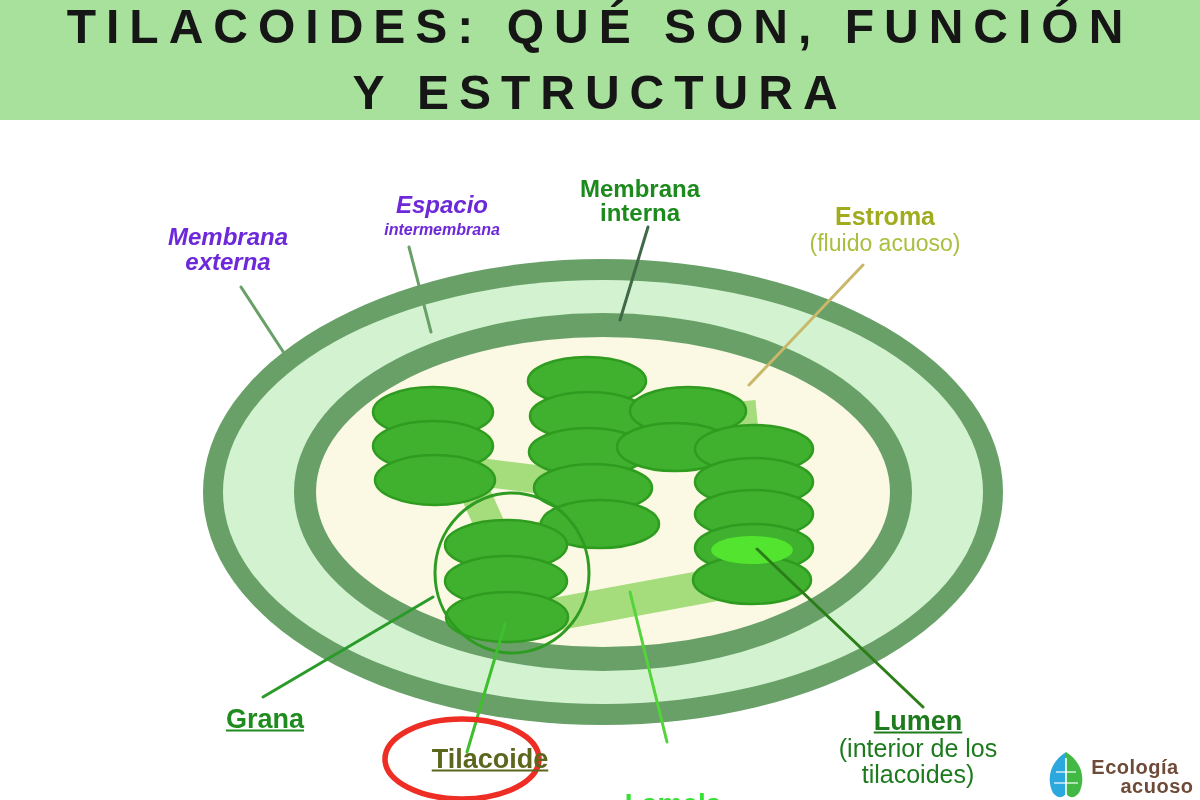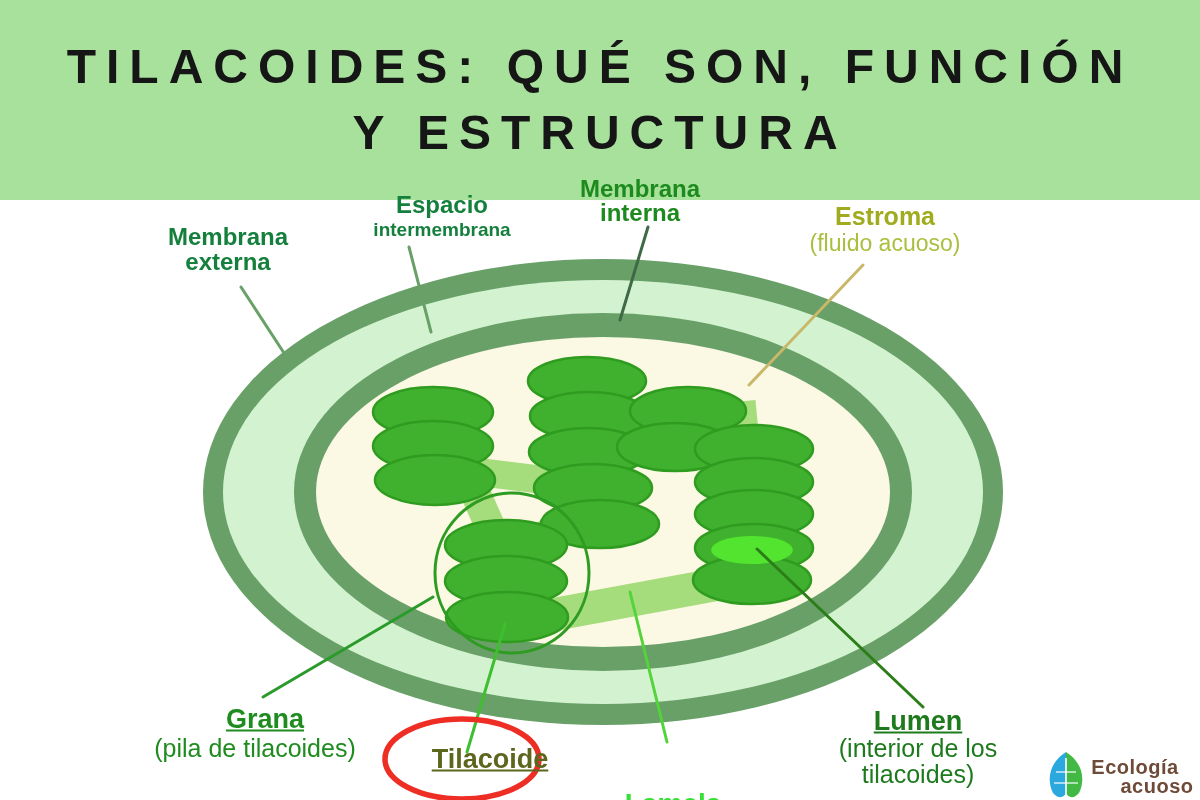--- a/index.html
+++ b/index.html
@@ -1,28 +1,28 @@
 <!DOCTYPE html>
 <html><head>
 <meta charset="utf-8">
 <style>
   html,body{margin:0;padding:0;background:#fff;}
   .stage{position:relative;width:1200px;height:800px;overflow:hidden;background:#ffffff;
          font-family:"Liberation Sans",sans-serif;}
   
-  .banner{position:absolute;left:0;top:0;width:1200px;height:200px;background:#a7e19c;
+  .banner{position:absolute;left:0;top:0;width:1200px;height:120px;background:#a7e19c;
           display:flex;flex-direction:column;align-items:center;justify-content:center;}
   .banner .t{color:#161616;font-size:48px;font-weight:600;letter-spacing:10px;
              line-height:66px;white-space:nowrap;}
   
   .diagram-svg{position:absolute;left:0;top:0;width:1200px;height:800px;}
   
   .lbl{position:absolute;transform:translate(-50%,-50%);white-space:nowrap;text-align:center;}
   .b{font-weight:bold;}
-  .green{color:#15803d;font-size:23px;}
+  .green{color:#6d28d9;font-size:23px;font-style:italic;}
   .dgreen{color:#1d8a1d;font-size:23px;}
   .olive{color:#a0ab1e;font-size:25px;}
   .olive-light{color:#a9bf3e;font-size:23px;}
   .green2{color:#1e8c1e;}
   .f27{font-size:27px;text-decoration:underline;} .f25{font-size:25px;} .f28{font-size:28px;margin-top:40px;}
   .bright{color:#35e135;}
   .olived{color:#5c661d;}
   .dgreen2{color:#1d7a1d;}
   .brown{color:#6e4b38;font-size:20px;letter-spacing:0.5px;}
 </style>
@@ -102,30 +102,29 @@
       <line x1="1066" y1="758" x2="1066" y2="796" stroke="#ffffff" stroke-width="1.6"></line>
       <line x1="1056" y1="772" x2="1076" y2="772" stroke="#ffffff" stroke-width="1.2"></line>
       <line x1="1054" y1="783" x2="1078" y2="783" stroke="#ffffff" stroke-width="1.2"></line>
     </g>
   </svg>
 
   <div class="lbl green b" style="left:228px;top:237px;font-size:24px;">Membrana</div>
   <div class="lbl green b" style="left:228px;top:262px;font-size:24px;">externa</div>
 
   <div class="lbl green b" style="left:442px;top:205px;font-size:24px;">Espacio</div>
-  <div class="lbl green b" style="left:442px;top:230px;font-size:19px;">intermembrana</div>
+  <div class="lbl green b" style="left:442px;top:230px;font-size:16px;">intermembrana</div>
 
   <div class="lbl dgreen b" style="left:640px;top:189px;font-size:24px;">Membrana</div>
   <div class="lbl dgreen b" style="left:640px;top:213px;font-size:24px;text-align:right;">interna</div>
 
   <div class="lbl olive b" style="left:885px;top:216px;">Estroma</div>
   <div class="lbl olive-light" style="left:885px;top:243px;">(fluido acuoso)</div>
 
   <div class="lbl green2 b f27" style="left:265px;top:719px;">Grana</div>
-  <div class="lbl green2 f25" style="left:255px;top:748px;">(pila de tilacoides)</div>
 
   <div class="lbl olived b f27" style="left:462px;top:759px;margin-left:28px;">Tilacoide</div>
 
   <div class="lbl bright b f28" style="left:673px;top:764px;">Lamela</div>
 
   <div class="lbl dgreen2 b f27" style="left:918px;top:721px;">Lumen</div>
   <div class="lbl dgreen2 f25" style="left:918px;top:748px;">(interior de los</div>
   <div class="lbl dgreen2 f25" style="left:918px;top:774px;">tilacoides)</div>
 
   <div class="lbl brown b" style="left:1135px;top:767px;">Ecología</div>

